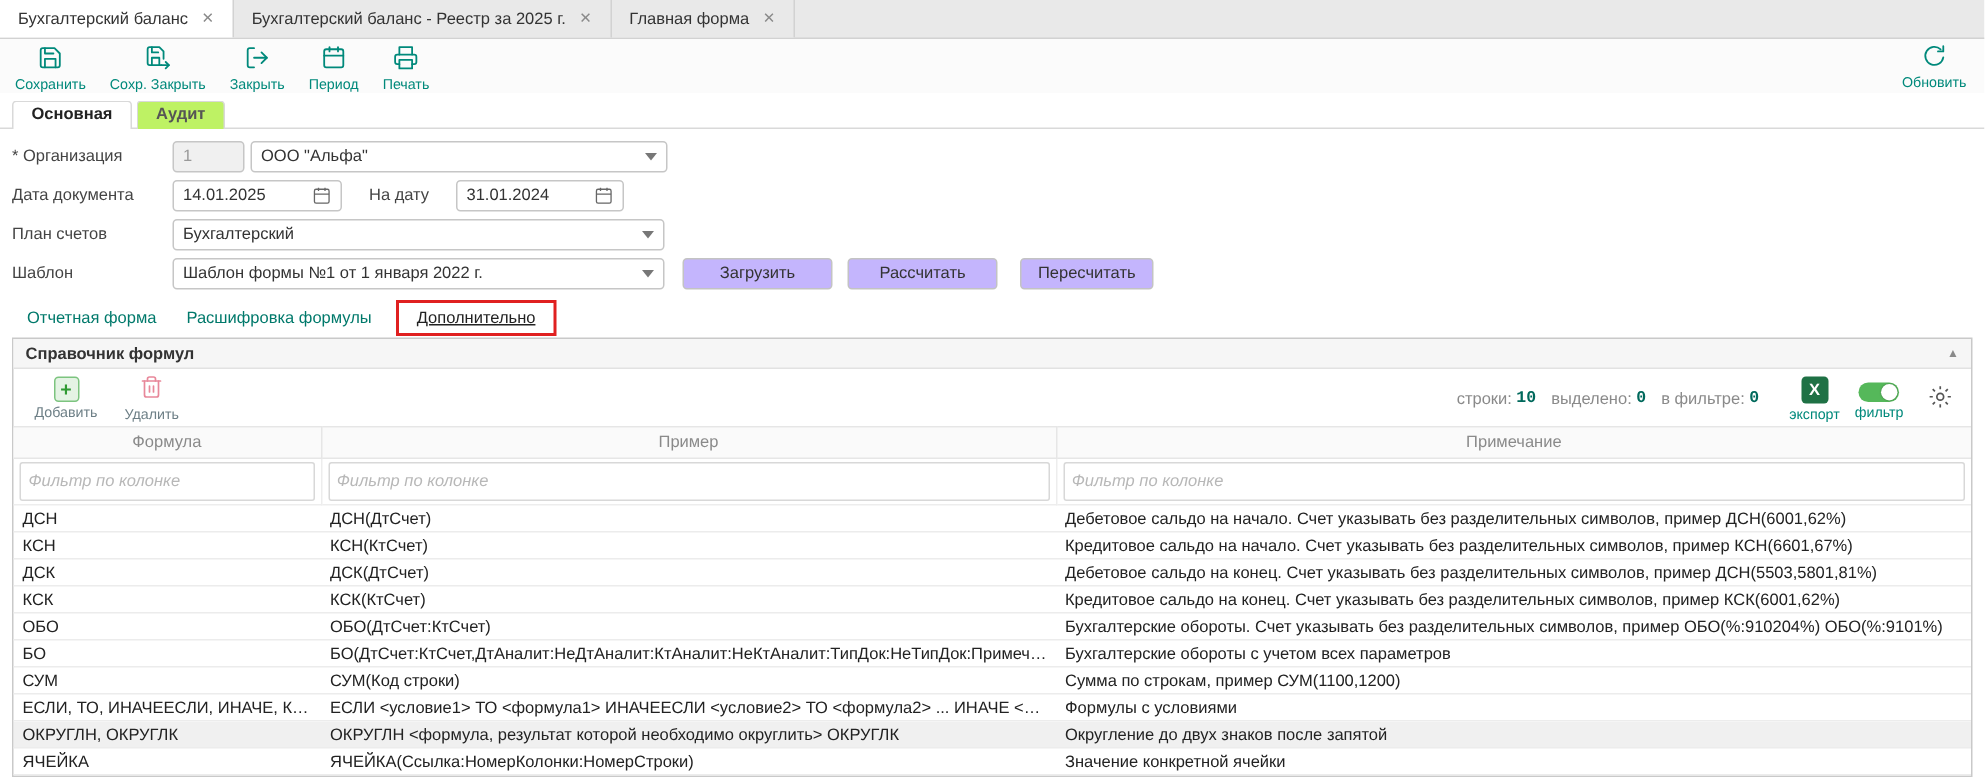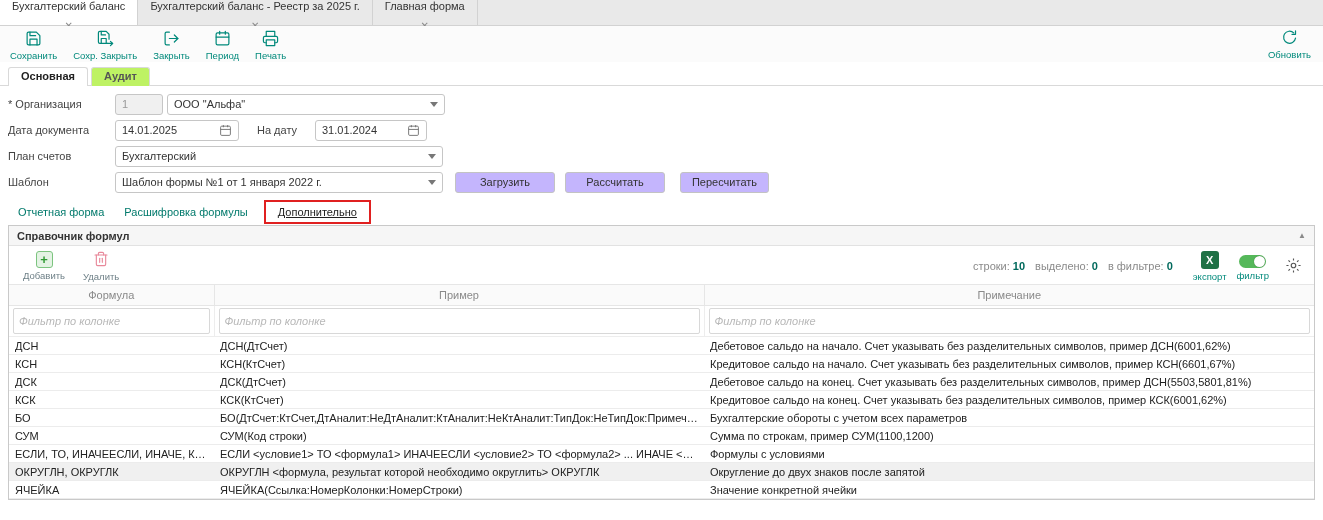--- a/index.html
+++ b/index.html
@@ -1,21 +1,21 @@
 <!DOCTYPE html>
 <html><head>
 <meta charset="utf-8">
 <style>
   * { margin:0; padding:0; box-sizing:border-box; }
   html,body { width:1323px; height:520px; }
   body { font-family:"Liberation Sans",sans-serif; font-size:11px; color:#333; background:#fff; overflow:hidden; }
 
   
   .tabbar { display:flex; height:26px; background:#e9e9e9; border-bottom:1px solid #d2d2d2; }
-  .wtab { display:flex; align-items:center; gap:9px; padding:0 12px; border-right:1px solid #d2d2d2; color:#333; cursor:pointer; background:#e9e9e9;flex-direction:column; }
+  .wtab { display:flex; align-items:center; gap:9px; padding:0 12px; border-right:1px solid #d2d2d2; color:#333; cursor:pointer; background:#e9e9e9; }
   .wtab.active { background:#fff; }
   .wtab .x { color:#8a8a8a; font-size:10px; line-height:1; }
 
   
   .toolbar { height:36px; background:#fbfbfb; display:flex; align-items:center; padding:3px 10px 0 10px; position:relative; }
   .tbtn { display:flex; flex-direction:column; align-items:center; margin-right:16px; color:#00897b; cursor:pointer; }
   .tbtn svg { width:17px; height:17px; stroke:#00897b; fill:none; stroke-width:1.7; stroke-linecap:round; stroke-linejoin:round; }
   .tbtn .lbl { font-size:9.5px; margin-top:1px; white-space:nowrap; }
   .tbtn.right { position:absolute; right:12px; top:3px; margin:0; }
 
@@ -28,21 +28,21 @@
   .formarea { padding:7px 8px 2px 8px; background:#fff; }
   .frow { display:flex; align-items:center; margin-bottom:4px; height:22px; }
   .flabel { width:107px; color:#444; flex:0 0 107px; }
   .inlabel { color:#444; margin-left:18px; width:58px; flex:0 0 58px; }
   .input, .select { border:1px solid #c6c6c6; border-radius:3px; height:21px; display:flex; align-items:center; padding:0 6px; background:#fff; cursor:pointer; }
   .select { justify-content:space-between; }
   .chev { width:0; height:0; border-left:4px solid transparent; border-right:4px solid transparent; border-top:5px solid #777; margin-left:6px; flex:0 0 auto; }
   .calico svg { width:13px; height:13px; stroke:#666; fill:none; stroke-width:1.6; display:block; }
   .codebox { width:48px; background:#f0f0f0; color:#999; cursor:default; }
   .orgsel { width:278px; margin-left:4px; }
-  .datein { width:124px; justify-content:space-between; }
+  .datein { width:113px; justify-content:space-between; }
   .datein2 { width:112px; justify-content:space-between; }
   .widesel { width:328px; }
   .btn { height:21px; border:1px solid #c3c3c3; border-radius:3px; background:#c4b5fd; color:#333; display:flex; align-items:center; justify-content:center; cursor:pointer;text-align:right; }
 
   
   .sectabs { display:flex; align-items:center; height:26px; padding:0 8px; background:#fff; }
   .sectab { padding:4px 10px; color:#00796b; cursor:pointer; white-space:nowrap; }
   .sectab-wrap { border:2px solid #e02020; padding:0 2px; margin-left:6px; }
   .sectab.active { color:#222;text-decoration:underline; }
 
@@ -51,21 +51,21 @@
   .panel-header { height:20px; background:#f6f6f6; border-bottom:1px solid #e2e2e2; display:flex; justify-content:space-between; align-items:center; padding:0 8px; font-weight:bold; color:#333; }
   .collapse-btn { color:#8a8a8a; font-size:8px; cursor:pointer; }
 
   
   .gridbar { display:flex; align-items:center; padding:4px 12px 2px 14px; height:38px; }
   .gbtn { display:flex; flex-direction:column; align-items:center; margin-right:18px; color:#6d7f86; cursor:pointer; }
   .gbtn .lbl { font-size:9.5px; margin-top:2px; }
   .addico { width:17px; height:17px; border:1px solid #7cc47f; background:#e4f3e4; color:#2f9a33; border-radius:3px; font-weight:bold; font-size:13px; line-height:15px; text-align:center; }
   .delico svg { width:16px; height:16px; stroke:#e8889a; fill:none; stroke-width:1.7; stroke-linecap:round; stroke-linejoin:round; }
   .gstats { margin-left:auto; display:flex; align-items:center; color:#8a8a8a; white-space:nowrap; }
-  .gstats b { color:#00695c; margin:0 10px 0 3px; font-weight:bold; }
+  .gstats b { color:#00695c; margin:0 10px 0 3px; font-weight:bold;font-family:Liberation Mono, monospace; }
   .xlicon { width:18px; height:18px; background:#1f7145; color:#fff; border-radius:3px; display:flex; align-items:center; justify-content:center; font-weight:bold; font-size:11px; }
   .gbtn.teal { color:#00897b; margin:0 0 0 10px; }
   .toggle { width:27px; height:13px; background:#55b85a; border-radius:7px; position:relative; margin-top:3px; }
   .toggle .knob { position:absolute; right:1px; top:1px; width:11px; height:11px; border-radius:50%; background:#fff; box-shadow:0 0 1px rgba(0,0,0,.5); }
   .gearbtn { margin-left:16px; cursor:pointer; display:flex; align-items:center; }
   .gearbtn svg { width:17px; height:17px; stroke:#555; fill:none; stroke-width:1.6; }
 
   
   table { width:100%; border-collapse:collapse; table-layout:fixed; }
   thead th { height:21px; background:#fafafa; color:#8a8a8a; font-weight:normal; font-size:11px; border:1px solid #e6e6e6; border-left:none; cursor:pointer; }
@@ -315,20 +315,25 @@
     <td>ДСК(ДтСчет)</td>
     <td>Дебетовое сальдо на конец. Счет указывать без разделительных символов, пример ДСН(5503,5801,81%)</td>
   </tr>
 
   <tr>
     <td>КСК</td>
     <td>КСК(КтСчет)</td>
     <td>Кредитовое сальдо на конец. Счет указывать без разделительных символов, пример КСК(6001,62%)</td>
   </tr>
 
+  <tr>
+    <td>ОБО</td>
+    <td>ОБО(ДтСчет:КтСчет)</td>
+    <td>Бухгалтерские обороты. Счет указывать без разделительных символов, пример ОБО(%:910204%) ОБО(%:9101%)</td>
+  </tr>
 
   <tr>
     <td>БО</td>
     <td>БО(ДтСчет:КтСчет,ДтАналит:НеДтАналит:КтАналит:НеКтАналит:ТипДок:НеТипДок:Примеч:НеПримеч)</td>
     <td>Бухгалтерские обороты с учетом всех параметров</td>
   </tr>
 
   <tr>
     <td>СУМ</td>
     <td>СУМ(Код строки)</td>

